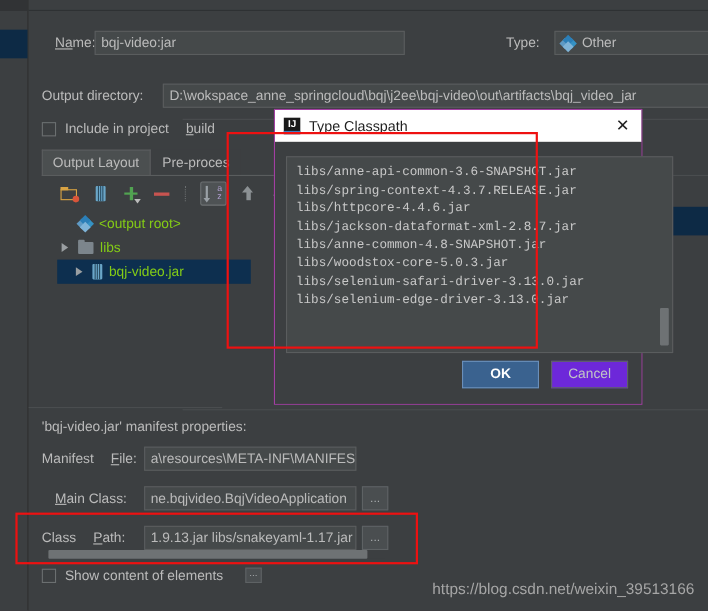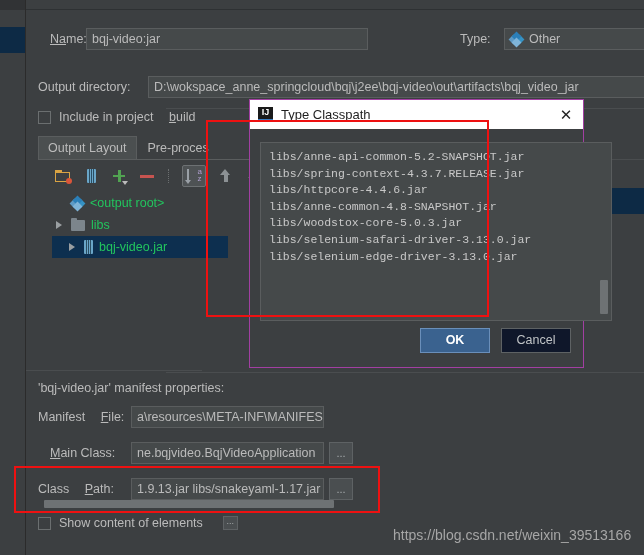--- a/index.html
+++ b/index.html
@@ -312,21 +312,21 @@
     left: 26px; top: 192px;
     width: 176px;
   }
   .tree-row {
     height: 22px;
     display: flex;
     align-items: center;
     gap: 6px;
     padding-left: 4px;
     font-size: 12.5px;
-    color: #22c55e;
+    color: #84cc16;
     white-space: nowrap;
   }
   .tree-row.selected { background: #0d2f4f; padding-left: 17px; }
   .tw {
     width: 9px; height: 11px;
     position: relative;
     flex: 0 0 auto;
   }
   .tw.open::after, .tw.closed::after {
     content: "";
@@ -514,21 +514,21 @@
     display: flex;
     gap: 11px;
   }
   .dlg-btn {
     width: 70px; height: 25px;
     box-sizing: border-box;
     font-size: 12.5px;
     line-height: 23px;
     text-align: center;
     border: 1px solid #5e6264;
-    background: #0f172a;
+    background: #6d28d9;
     color: #c0c4c6;
   }
   .dlg-btn.primary {
     background: #3a628f;
     border: 1px solid #6a8fba;
     color: #ffffff;
     font-weight: bold;
   }
 
   
@@ -697,23 +697,24 @@
   </div>
 
   <div id="dialog">
     <div id="dialog-titlebar">
       <span class="ij-icon">IJ</span>
       <span id="dialog-title">Type Classpath</span>
       <span id="dialog-close">✕</span>
     </div>
     <div id="dialog-body">
       <div id="classpath-textarea">
-        <div class="cp-line">libs/anne-api-common-5.2-SNAPSHOT.jar</div>
+        <div class="cp-line">libs/anne-api-common-3.6-SNAPSHOT.jar</div>
         <div class="cp-line">libs/spring-context-4.3.7.RELEASE.jar</div>
         <div class="cp-line">libs/httpcore-4.4.6.jar</div>
+        <div class="cp-line">libs/jackson-dataformat-xml-2.8.7.jar</div>
         <div class="cp-line">libs/anne-common-4.8-SNAPSHOT.jar</div>
         <div class="cp-line">libs/woodstox-core-5.0.3.jar</div>
         <div class="cp-line">libs/selenium-safari-driver-3.13.0.jar</div>
         <div class="cp-line">libs/selenium-edge-driver-3.13.0.jar</div>
         <div id="cp-vscroll"></div>
       </div>
       <div id="dialog-buttons">
         <div class="dlg-btn primary">OK</div>
         <div class="dlg-btn">Cancel</div>
       </div>

